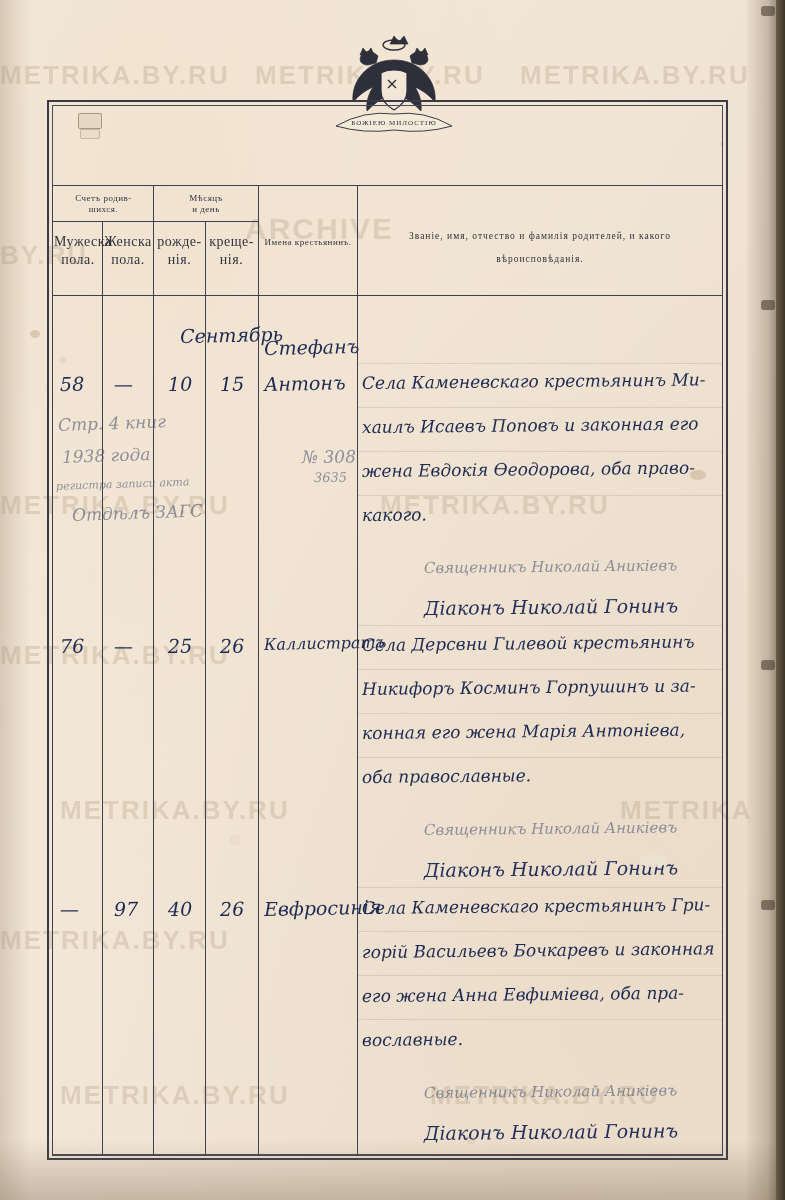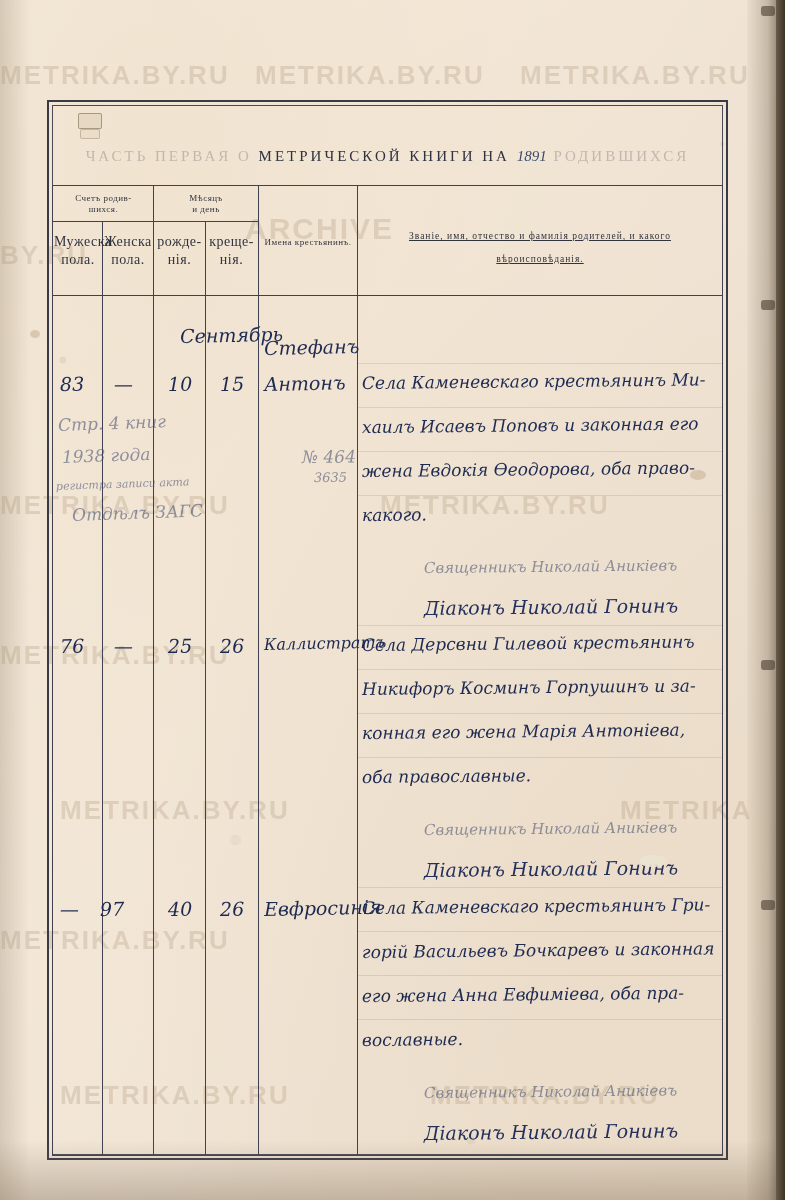--- a/index.html
+++ b/index.html
@@ -219,33 +219,54 @@
       <div class="wm" style="left: 0px; top: 490px; font-size: 26px;">METRIKA.BY.RU</div>
       <div class="wm" style="left: 380px; top: 490px; font-size: 26px;">METRIKA.BY.RU</div>
       <div class="wm" style="left: 0px; top: 640px; font-size: 26px;">METRIKA.BY.RU</div>
       <div class="wm" style="left: 60px; top: 795px; font-size: 26px;">METRIKA.BY.RU</div>
       <div class="wm" style="left: 620px; top: 795px; font-size: 26px;">METRIKA</div>
       <div class="wm" style="left: 0px; top: 925px; font-size: 26px;">METRIKA.BY.RU</div>
       <div class="wm" style="left: 60px; top: 1080px; font-size: 26px;">METRIKA.BY.RU</div>
       <div class="wm" style="left: 430px; top: 1080px; font-size: 26px;">METRIKA.BY.RU</div>
     </div>
 
+  <div class="crest">
+    <svg width="152" height="110" viewBox="0 0 152 110">
+      <g fill="#2d2f3a" stroke="#2d2f3a" stroke-width="0.7">
+
+        <path d="M76 6 l5 6 5-6 4 8 -18 0 z"></path>
+        <ellipse cx="76" cy="15" rx="11" ry="5" fill="none" stroke-width="1.3"></ellipse>
+
+        <path d="M60 26 c-6 -6 -14 -6 -17 0 c-3 6 2 9 7 9 l8 -2 z"></path>
+        <path d="M92 26 c6 -6 14 -6 17 0 c3 6 -2 9 -7 9 l-8 -2 z"></path>
+
+        <path d="M45 18 l4 5 4 -5 3 7 -14 0 z"></path>
+        <path d="M99 18 l4 5 4 -5 3 7 -14 0 z"></path>
+
+        <path d="M76 30 c-12 0 -22 4 -30 12 c-9 9 -12 20 -11 30 c6 -7 13 -12 20 -15 c-5 8 -7 16 -6 24 c6 -6 12 -11 18 -14 l9 -6 l9 6 c6 3 12 8 18 14 c1 -8 -1 -16 -6 -24 c7 3 14 8 20 15 c1 -10 -2 -21 -11 -30 c-8 -8 -18 -12 -30 -12 z"></path>
+
+        <path d="M76 40 c-8 0 -13 3 -13 3 l0 18 c0 9 6 15 13 19 c7 -4 13 -10 13 -19 l0 -18 c0 0 -5 -3 -13 -3 z" fill="#f2e6d6" stroke-width="1.2"></path>
+        <path d="M70 50 l8 8 M78 50 l-8 8" stroke-width="1.4"></path>
+
+        <path d="M66 88 c4 6 16 6 20 0 c-3 8 -17 8 -20 0 z"></path>
+      </g>
+
+      <g>
+        <path d="M18 96 q28 -16 58 -12 q30 -4 58 12 q-28 8 -58 4 q-30 4 -58 -4 z" fill="#f4ead9" stroke="#3a3c48" stroke-width="1"></path>
+        <text x="76" y="95" font-family="Liberation Serif, serif" font-size="7" text-anchor="middle" fill="#31343f" letter-spacing="1">БОЖІЕЮ МИЛОСТІЮ</text>
+      </g>
+    </svg>
+  </div>
 
   <div class="frame-outer"></div>
   <div class="frame-inner"></div>
 
   <div class="clipmark" style="left:78px; top:113px; width:22px; height:14px;"></div>
   <div class="clipmark" style="left:80px; top:129px; width:18px; height:8px; opacity:.6;"></div>
 
-  <div class="title-row">
-    <span class="title-faded">ЧАСТЬ ПЕРВАЯ О</span>
-    <span>МЕТРИЧЕСКОЙ КНИГИ НА</span>
-    <span class="title-year">1891</span>
-    <span class="title-faded">РОДИВШИХСЯ</span>
-  </div>
 
   <div class="table">
 
     <div class="tline h" style="left:0; top:0; width:671px;"></div>
     <div class="tline h" style="left:0; top:36px; width:206px;"></div>
     <div class="tline h" style="left:0; top:110px; width:671px;"></div>
     <div class="tline h" style="left:0; top:970px; width:671px;"></div>
 
     <div class="tline v" style="left:0; top:0; height:970px;"></div>
     <div class="tline v" style="left:50px; top:36px; height:934px;"></div>
@@ -275,41 +296,41 @@
       <span style="white-space:pre-line">рожде-
 нія.</span>
     </div>
     <div class="colhead small" style="left:155px; top:48px; width:49px;">
       <span style="white-space:pre-line">креще-
 нія.</span>
     </div>
     <div class="colhead" style="left:208px; top:52px; width:96px;">
       <span>Имена крестьянинъ.</span>
     </div>
-    <div class="colhead wide" style="left:312px; top:40px; width:352px; line-height:2.4;text-decoration:underline;">
+    <div class="colhead wide" style="left:312px; top:40px; width:352px; line-height:2.4;">
       <span style="white-space:pre-line">Званіе, имя, отчество и фамилія родителей, и какого
 вѣроисповѣданія.</span>
     </div>
 
     <div class="rule" style="left:306px; top:178px; width:364px;"></div>
     <div class="rule" style="left:306px; top:222px; width:364px;"></div>
     <div class="rule" style="left:306px; top:266px; width:364px;"></div>
     <div class="rule" style="left:306px; top:310px; width:364px;"></div>
     <div class="rule" style="left:306px; top:440px; width:364px;"></div>
     <div class="rule" style="left:306px; top:484px; width:364px;"></div>
     <div class="rule" style="left:306px; top:528px; width:364px;"></div>
     <div class="rule" style="left:306px; top:572px; width:364px;"></div>
     <div class="rule" style="left:306px; top:702px; width:364px;"></div>
     <div class="rule" style="left:306px; top:746px; width:364px;"></div>
     <div class="rule" style="left:306px; top:790px; width:364px;"></div>
     <div class="rule" style="left:306px; top:834px; width:364px;"></div>
 
     <div id="hand">
         <div class="hw month rot-1" style="left: 128px; top: 140px;">Сентябрь</div>
-        <div class="hw num rot-05" style="left: 8px; top: 188px;">83</div>
+        <div class="hw num rot-05" style="left: 8px; top: 188px;">58</div>
         <div class="hw num rot-05" style="left: 62px; top: 188px;">—</div>
         <div class="hw num rot-05" style="left: 116px; top: 188px;">10</div>
         <div class="hw num rot-05" style="left: 168px; top: 188px;">15</div>
         <div class="hw name rot-1" style="left: 212px; top: 152px;">Стефанъ</div>
         <div class="hw name rot-1" style="left: 212px; top: 188px; font-size: 19px;">Антонъ</div>
         <div class="hw body rot-05" style="left: 310px; top: 188px; font-size: 17px;">Села Каменевскаго крестьянинъ Ми-</div>
         <div class="hw body rot-05" style="left: 310px; top: 232px; font-size: 17px;">хаилъ Исаевъ Поповъ и законная его</div>
         <div class="hw body rot-05" style="left: 310px; top: 276px; font-size: 17px;">жена Евдокія Ѳеодорова, оба право-</div>
         <div class="hw body rot-05" style="left: 310px; top: 320px; font-size: 17px;">какого.</div>
         <div class="hw sig faint rot-05" style="left: 372px; top: 374px; font-size: 15px;">Священникъ Николай Аникіевъ</div>
@@ -319,33 +340,33 @@
         <div class="hw num rot-05" style="left: 116px; top: 450px;">25</div>
         <div class="hw num rot-05" style="left: 168px; top: 450px;">26</div>
         <div class="hw name rot-1" style="left: 212px; top: 450px; font-size: 16px;">Каллистратъ</div>
         <div class="hw body rot-05" style="left: 310px; top: 450px; font-size: 17px;">Села Дерсвни Гилевой крестьянинъ</div>
         <div class="hw body rot-05" style="left: 310px; top: 494px; font-size: 17px;">Никифоръ Косминъ Горпушинъ и за-</div>
         <div class="hw body rot-05" style="left: 310px; top: 538px; font-size: 17px;">конная его жена Марія Антоніева,</div>
         <div class="hw body rot-05" style="left: 310px; top: 582px; font-size: 17px;">оба православные.</div>
         <div class="hw sig faint rot-05" style="left: 372px; top: 636px; font-size: 15px;">Священникъ Николай Аникіевъ</div>
         <div class="hw sig2 ink2 rot-05" style="left: 372px; top: 674px; font-size: 19px;">Діаконъ Николай Гонинъ</div>
         <div class="hw num rot-05" style="left: 8px; top: 713px;">—</div>
-        <div class="hw num rot-05" style="left: 48px; top: 713px;">97</div>
+        <div class="hw num rot-05" style="left: 62px; top: 713px;">97</div>
         <div class="hw num rot-05" style="left: 116px; top: 713px;">40</div>
         <div class="hw num rot-05" style="left: 168px; top: 713px;">26</div>
         <div class="hw name rot-1" style="left: 212px; top: 713px; font-size: 19px;">Евфросинія</div>
         <div class="hw body rot-05" style="left: 310px; top: 713px; font-size: 17px;">Села Каменевскаго крестьянинъ Гри-</div>
         <div class="hw body rot-05" style="left: 310px; top: 757px; font-size: 17px;">горій Васильевъ Бочкаревъ и законная</div>
         <div class="hw body rot-05" style="left: 310px; top: 801px; font-size: 17px;">его жена Анна Евфиміева, оба пра-</div>
         <div class="hw body rot-05" style="left: 310px; top: 845px; font-size: 17px;">вославные.</div>
         <div class="hw sig faint rot-05" style="left: 372px; top: 899px; font-size: 15px;">Священникъ Николай Аникіевъ</div>
         <div class="hw sig2 ink2 rot-05" style="left: 372px; top: 937px; font-size: 19px;">Діаконъ Николай Гонинъ</div>
         <div class="hw faint rot-2" style="left: 6px; top: 230px; font-size: 17px;">Стр. 4 книг</div>
         <div class="hw faint rot-2" style="left: 10px; top: 262px; font-size: 17px;">1938 года</div>
-        <div class="hw faint rot-05" style="left: 250px; top: 262px; font-size: 17px;">№ 464</div>
+        <div class="hw faint rot-05" style="left: 250px; top: 262px; font-size: 17px;">№ 308</div>
         <div class="hw faint rot-05" style="left: 262px; top: 285px; font-size: 13px;">3635</div>
         <div class="hw faint rot-2" style="left: 4px; top: 295px; font-size: 11px;">регистра записи акта</div>
         <div class="hw faint rot-2" style="left: 20px; top: 320px; font-size: 17px;">Отдѣлъ ЗАГС</div>
       </div>
 
   </div>
 
   <div class="stain" style="left:690px; top:470px; width:16px; height:10px; background:rgba(150,120,80,0.25);"></div>
   <div class="stain" style="left:640px; top:855px; width:26px; height:12px; background:rgba(236,226,208,0.9); border-radius:40%;"></div>
   <div class="stain" style="left:30px; top:330px; width:10px; height:8px; background:rgba(160,130,95,0.30);"></div>

